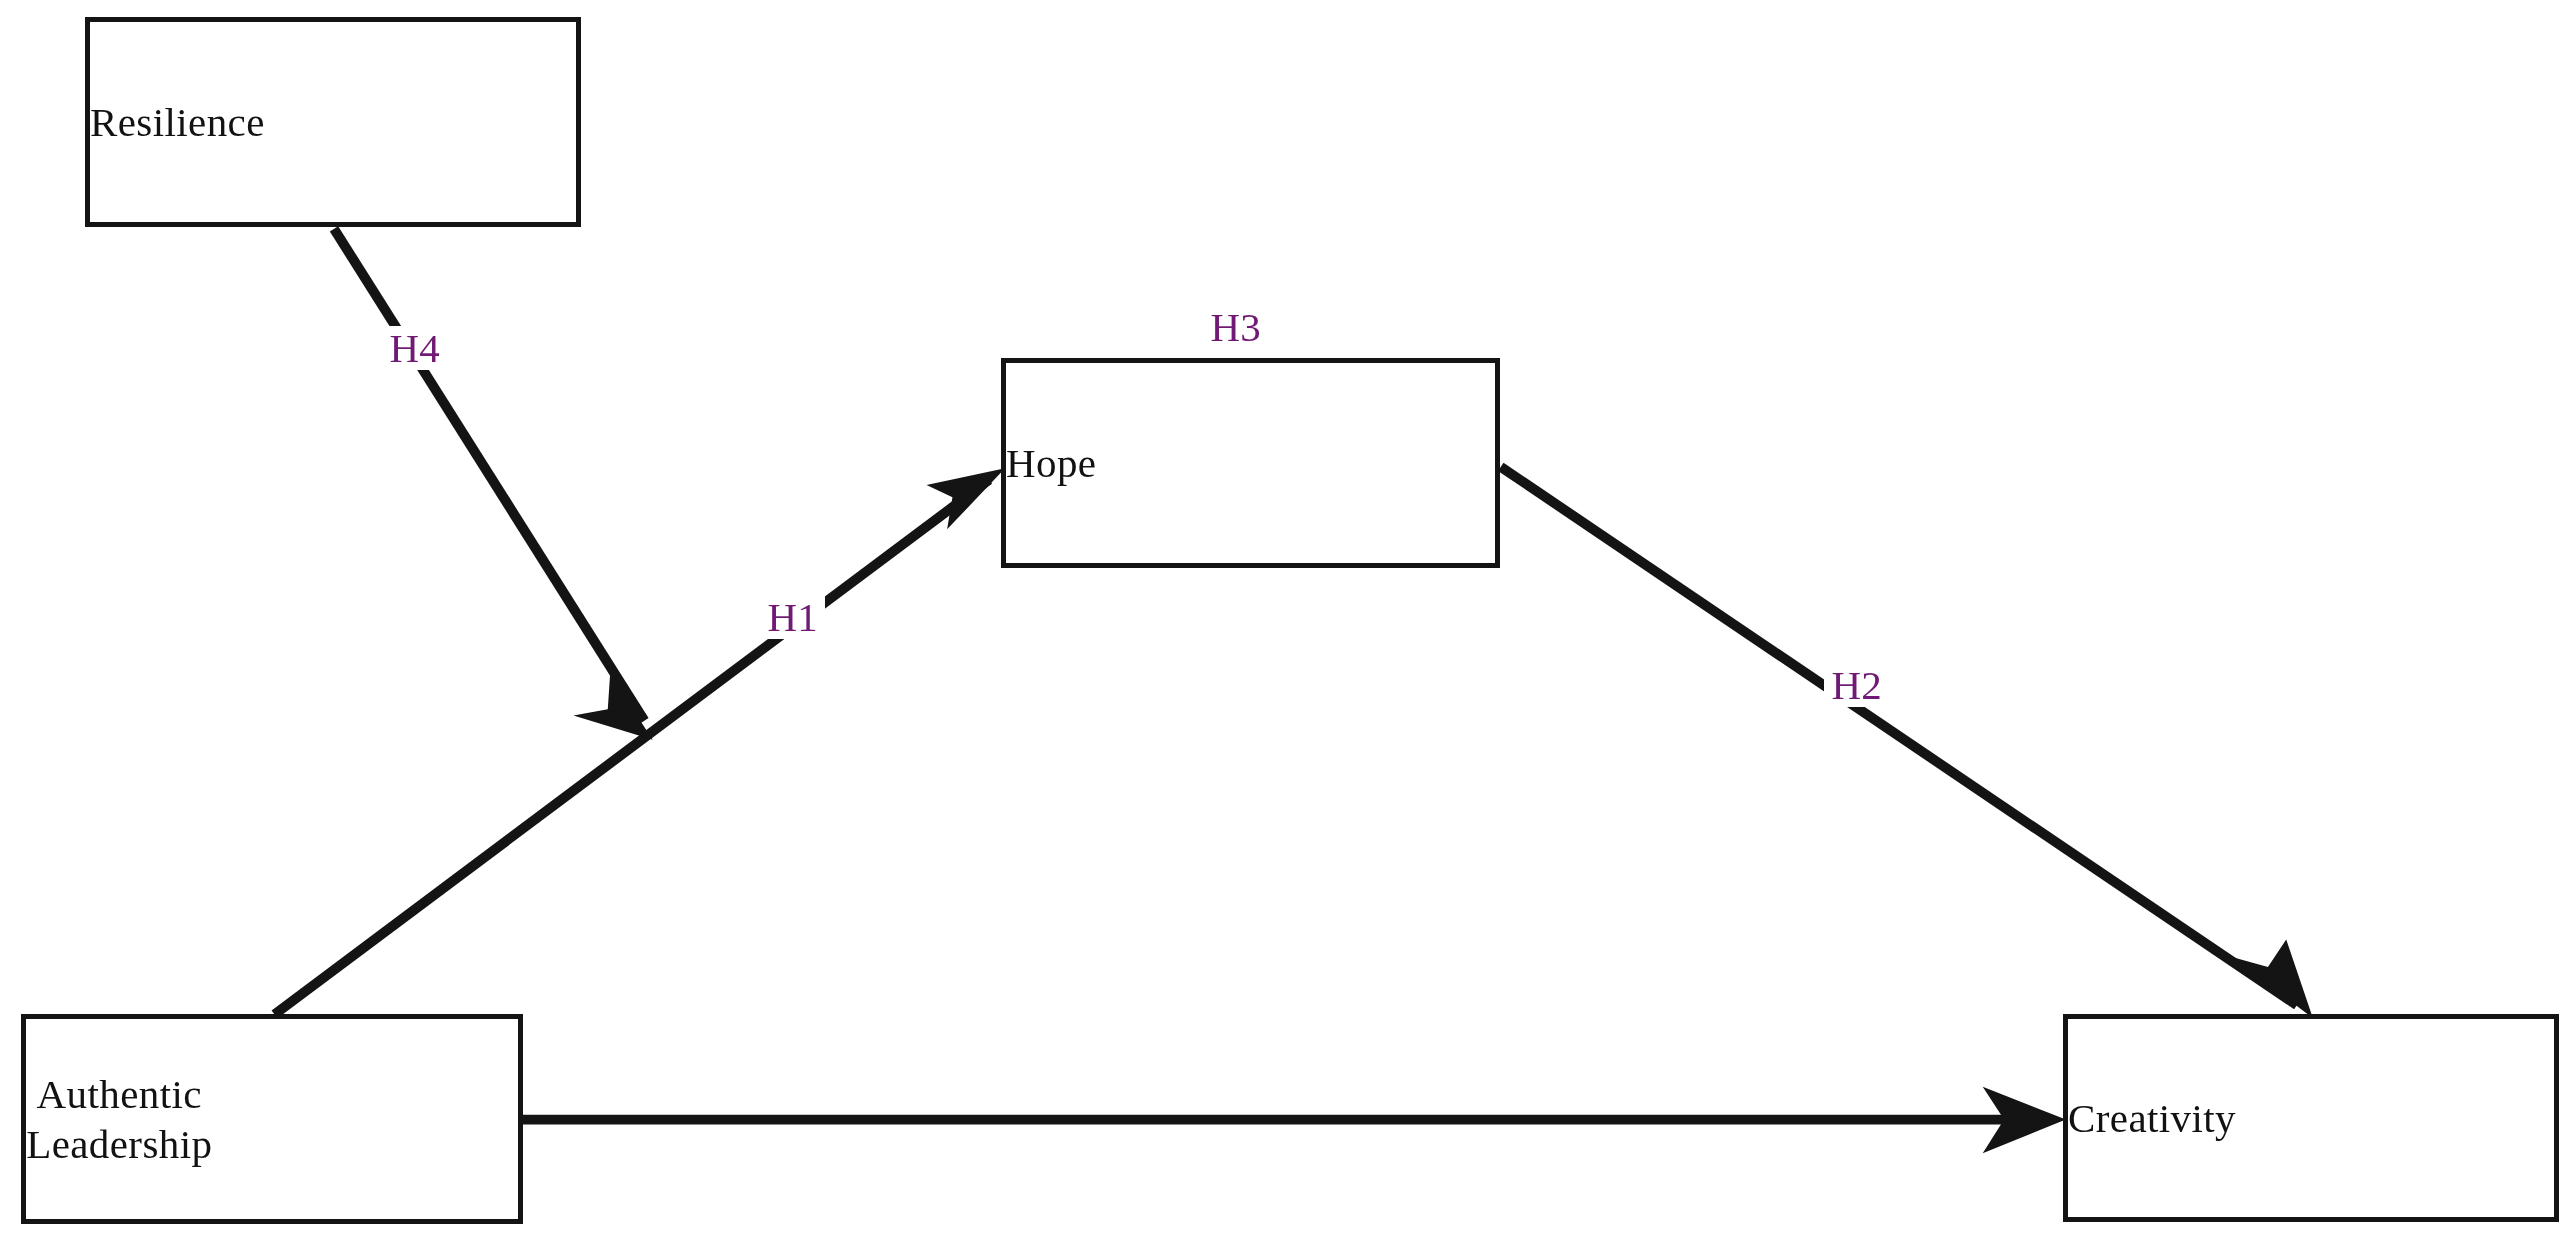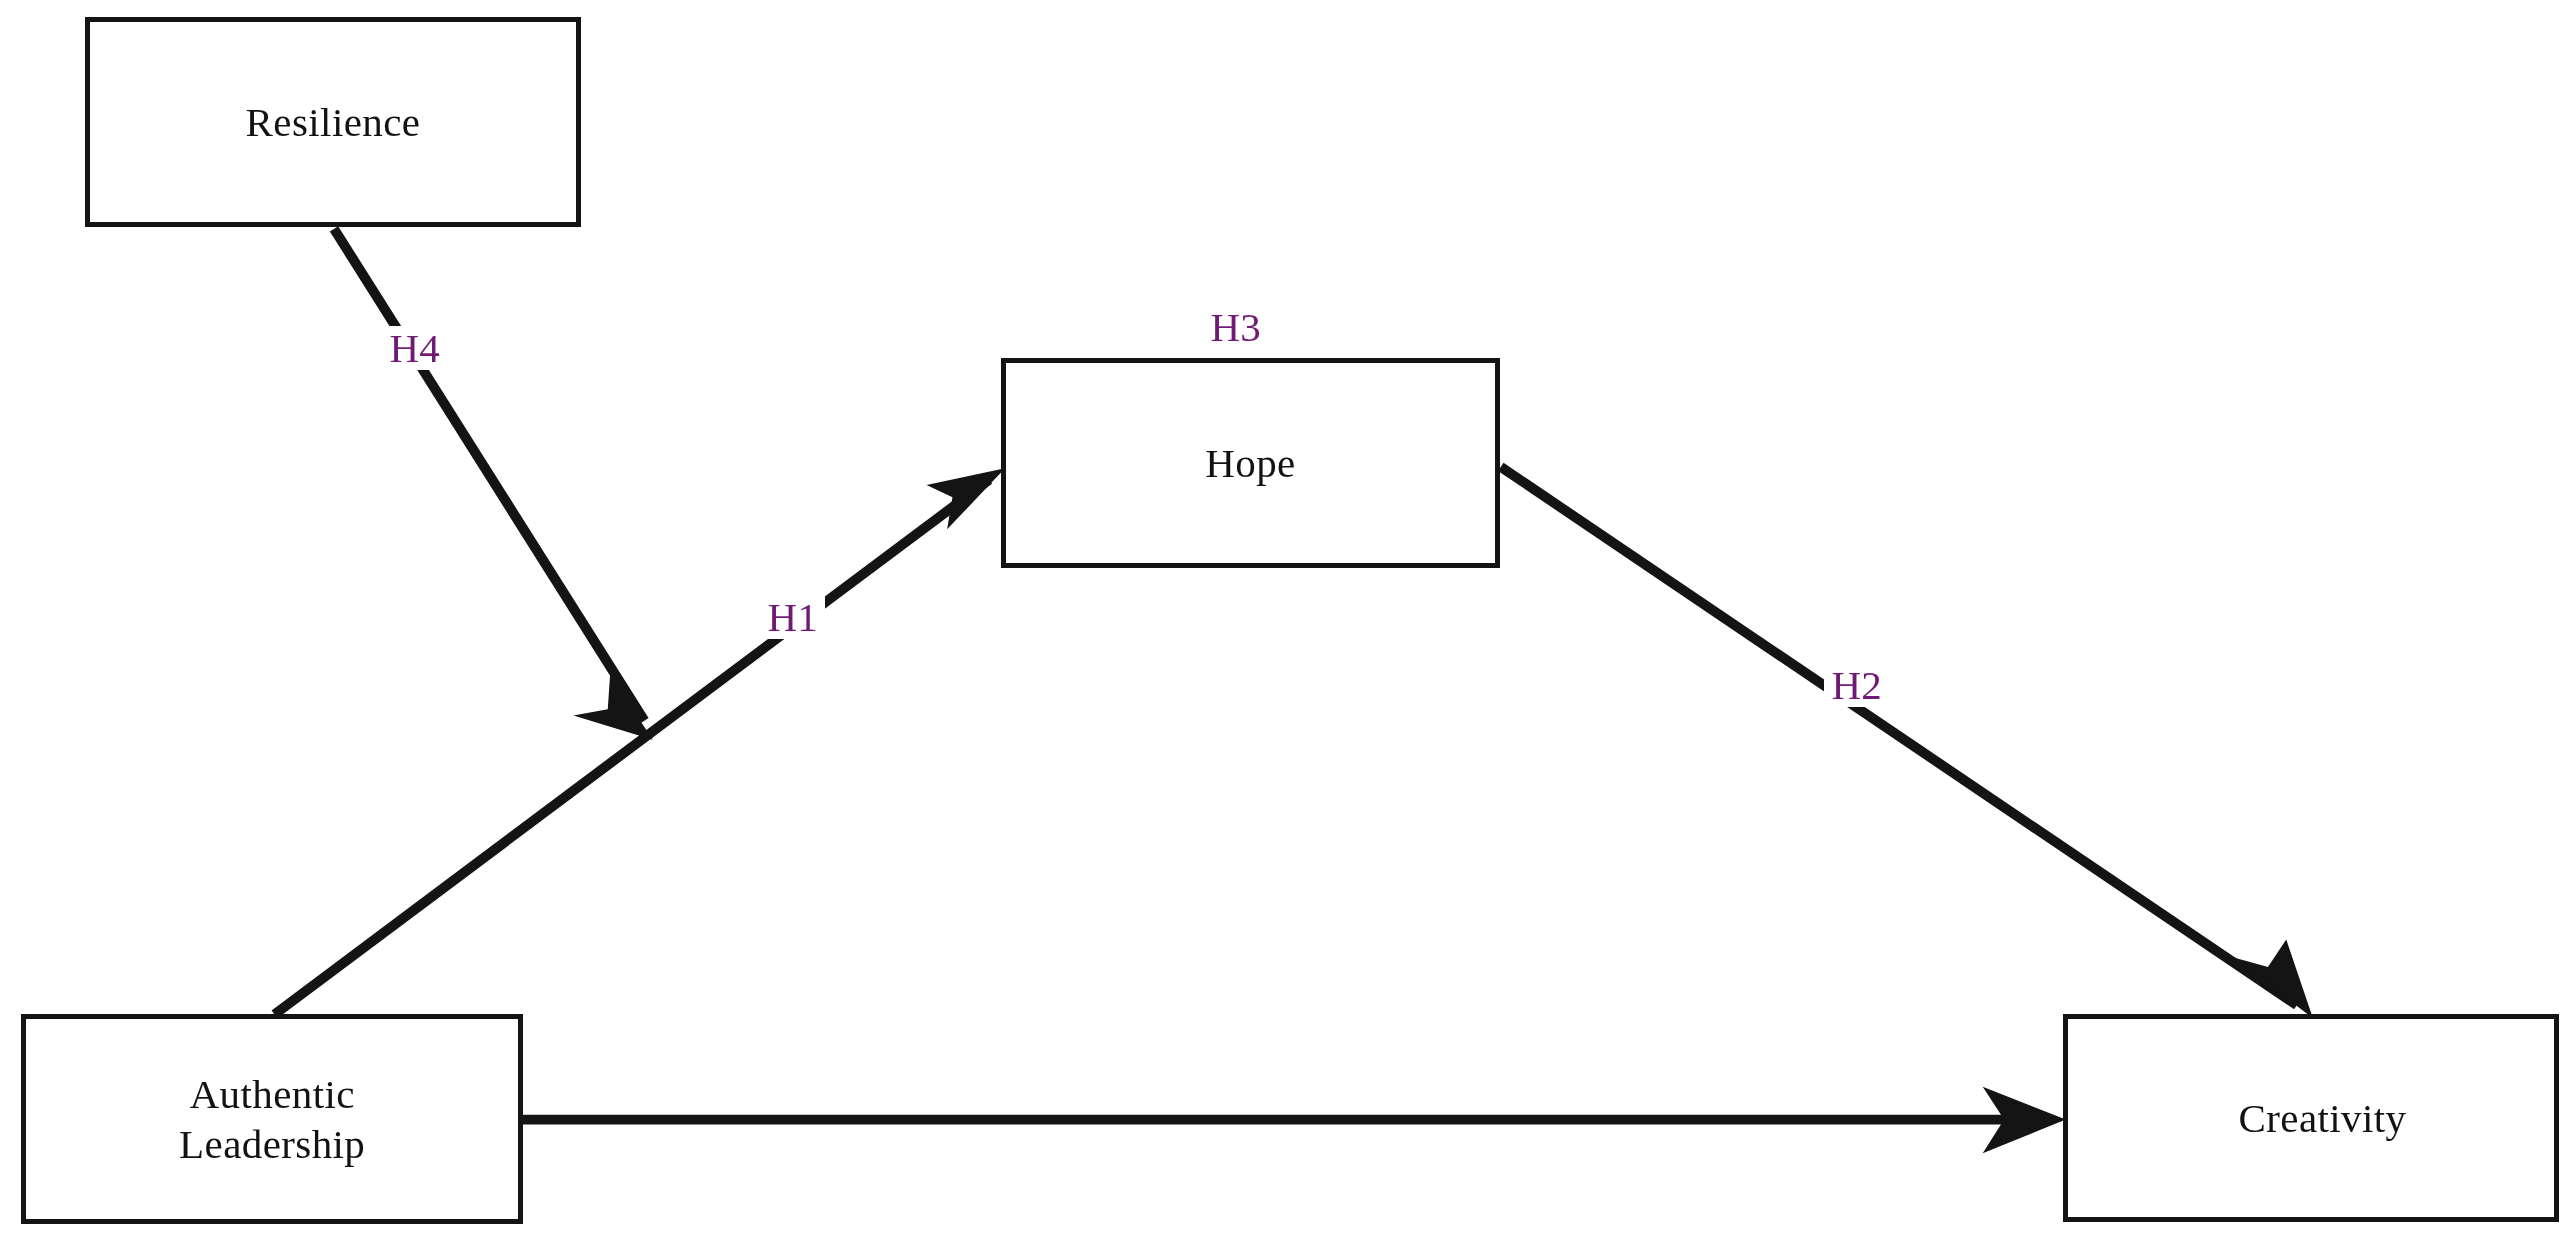--- a/index.html
+++ b/index.html
@@ -24,21 +24,20 @@
     width: 2576px;
     height: 1244px;
   }
   .node-box {
     position: absolute;
     box-sizing: border-box;
     border: 5.3px solid #141414;
     background: #ffffff;
     display: flex;
     align-items: center;
-    justify-content: center;
     text-align: center;
   }
   .node-label {
     font-family: "Liberation Serif", "DejaVu Serif", serif;
     font-size: 41px;
     line-height: 1.22;
     color: #121212;
     letter-spacing: 0.4px;
     white-space: pre-line;
   }
@@ -49,21 +48,21 @@
     line-height: 1;
     color: #701a75;
     background: #ffffff;
     padding: 1.5px 7.6px;
     white-space: nowrap;
   }
   
   #box-resilience  { left: 85px;  top: 17px;   width: 496px; height: 210px; }
   #box-hope        { left: 1001px; top: 358px;  width: 499px; height: 210px; }
   #box-authentic   { left: 9.2px;   top: 1014px; width: 502px; height: 210px; margin-left: 12px; }
-  #box-creativity  { left: 2063px; top: 1014px; width: 496px; height: 208px; padding-left: 23px; }
+  #box-creativity  { left: 2063px; top: 1014px; width: 496px; height: 208px; }
 
   #lbl-h4 { left: 382px;  top: 326px; }
   #lbl-h1 { left: 760px;  top: 583px; margin-top: 12px; }
   #lbl-h3 { left: 1203px; top: 305px; }
   #lbl-h2 { left: 1824px; top: 663px; text-align: center; }
 </style>
 </head>
 <body>
 
 <div id="canvas">

